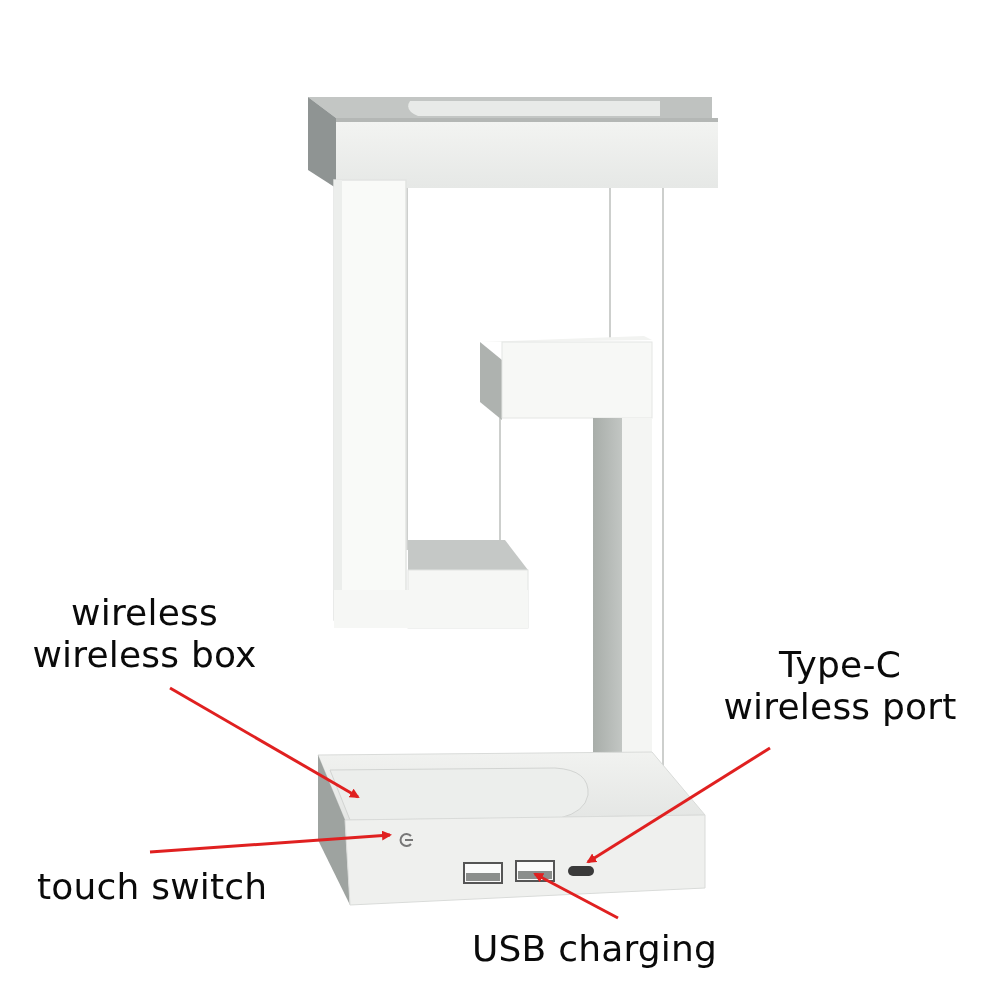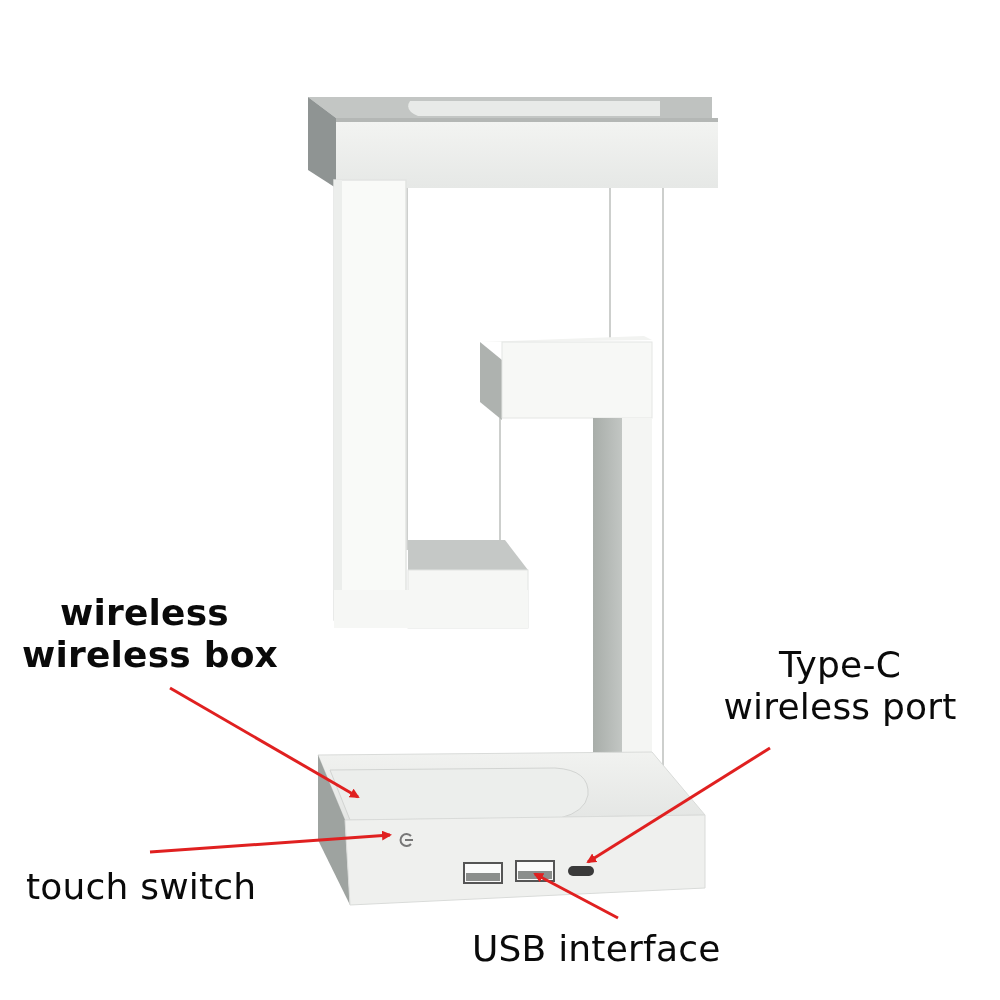--- a/index.html
+++ b/index.html
@@ -7,23 +7,23 @@
       width: 1000px; height: 1000px; background: #ffffff;
       position: relative; overflow: hidden;
       font-family: "DejaVu Sans", sans-serif;
     }
     .product { position: absolute; left: 0; top: 0; width: 1000px; height: 1000px; }
     .label {
       position: absolute; color: #0a0a0a; font-size: 36px; line-height: 42px;
       font-weight: normal; text-align: center; white-space: nowrap;
       letter-spacing: 0.2px;
     }
-    #lbl-wireless { left: 22px; top: 592px; width: 245px; font-weight: bold; }
+    #lbl-wireless { left: 22px; top: 592px; width: 245px; }
     #lbl-typec { left: 710px; top: 644px; width: 260px; text-align: center; }
-    #lbl-touch { left: 26px; top: 866px; text-align: center; }
+    #lbl-touch { left: 37px; top: 866px; text-align: center; }
     #lbl-usb { left: 472px; top: 928px; text-align: left; }
     .label span { display: block; }
   </style>
 </head>
 <body>
 
 <svg class="product" viewBox="0 0 1000 1000" xmlns="http://www.w3.org/2000/svg">
   <defs>
     <linearGradient id="topFace" x1="0" y1="0" x2="0" y2="1">
       <stop offset="0" stop-color="#cfd2d0"></stop>
@@ -116,13 +116,13 @@
   <span>wireless box</span>
 </div>
 
 <div class="label" id="lbl-typec">
   <span>Type-C</span>
   <span>wireless port</span>
 </div>
 
 <div class="label" id="lbl-touch">touch switch</div>
 
-<div class="label" id="lbl-usb">USB interface</div>
+<div class="label" id="lbl-usb">USB charging</div>
 
 </body></html>

